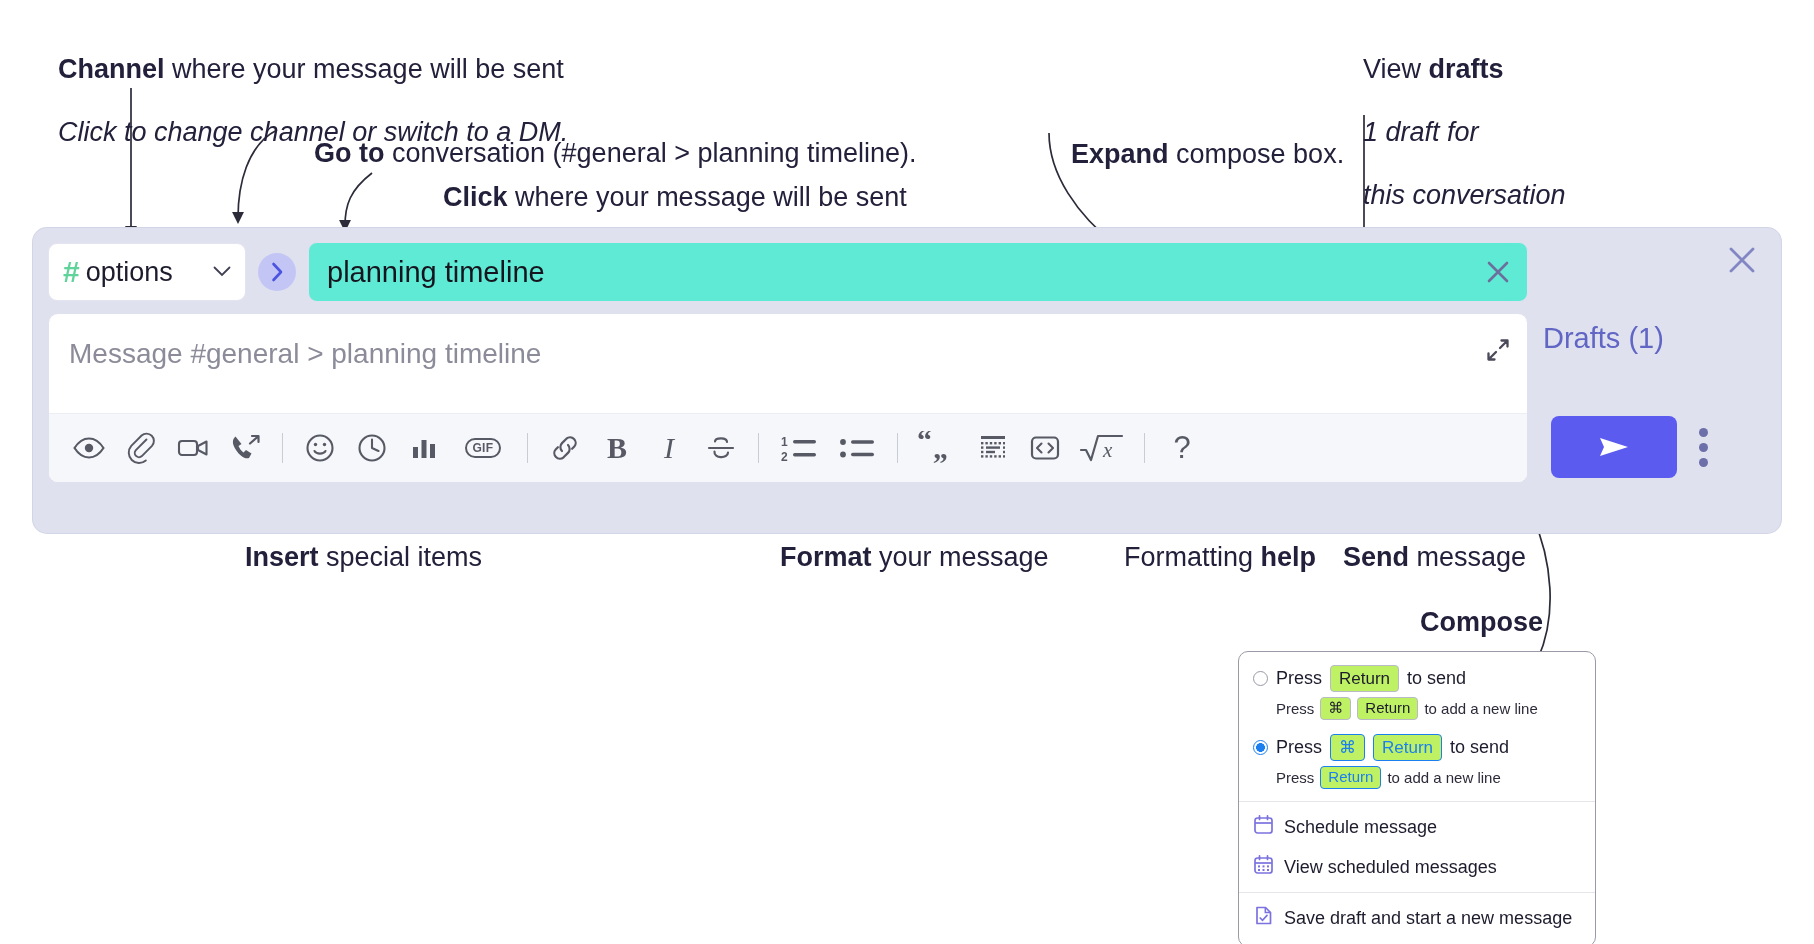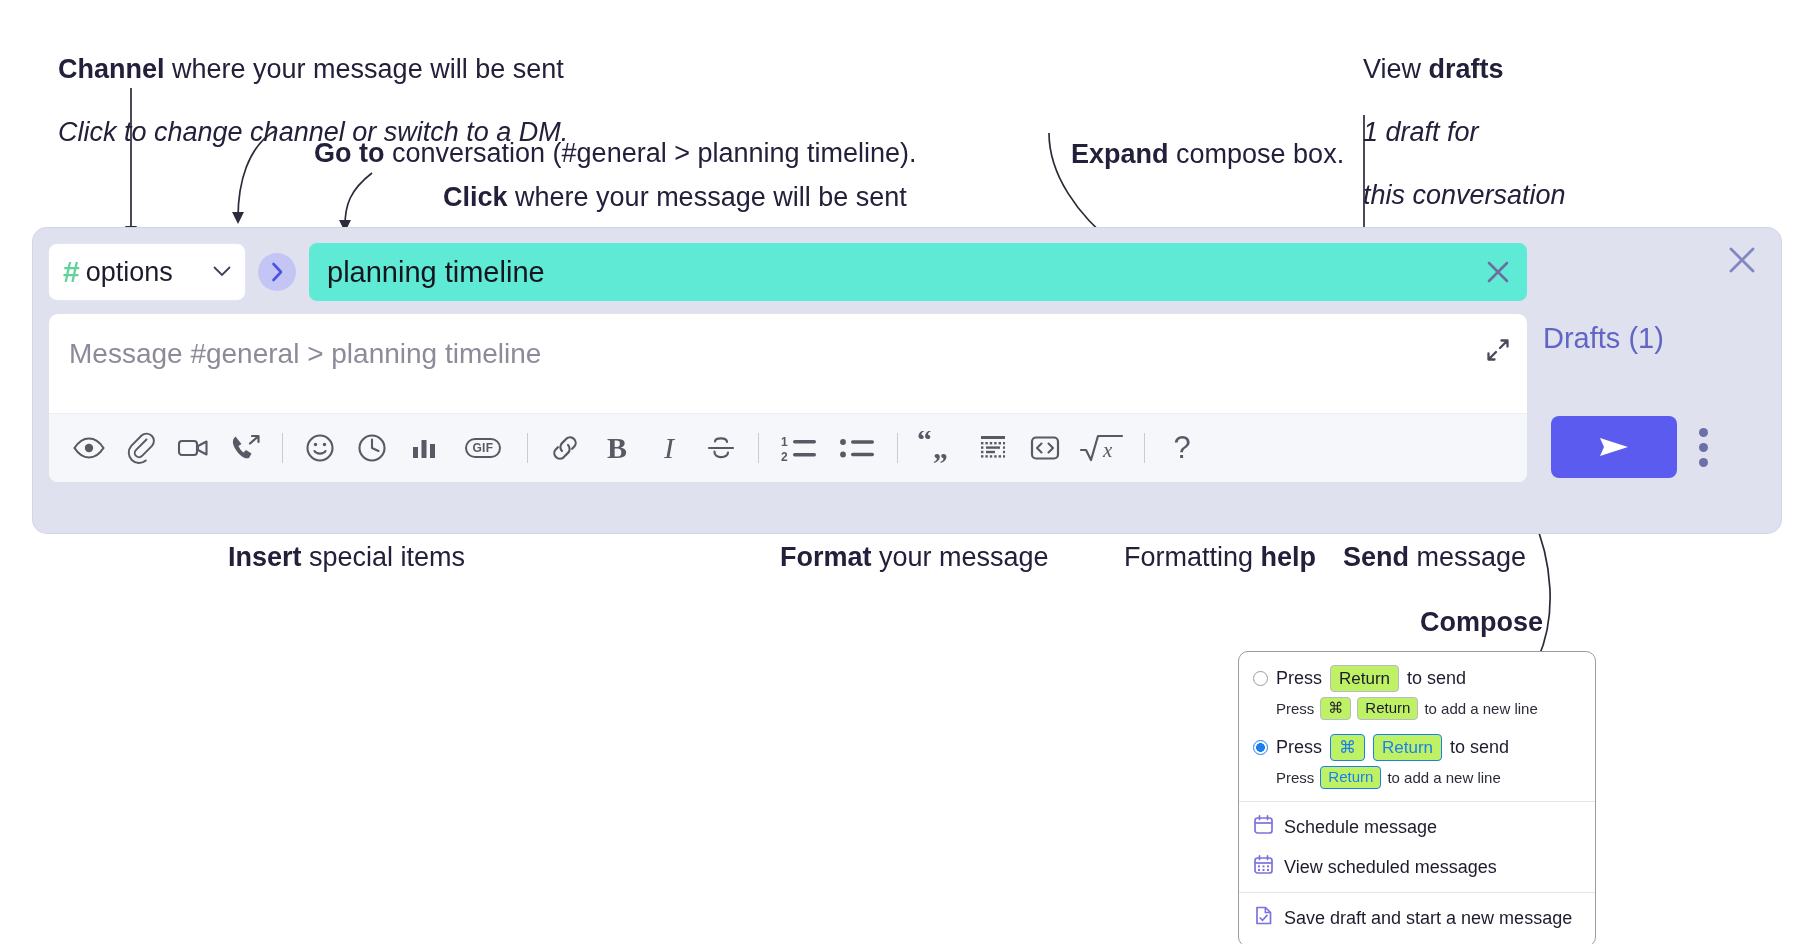--- a/index.html
+++ b/index.html
@@ -167,21 +167,21 @@
     <b>Expand</b><span> compose box.</span>
   </div>
 
   <div class="anno" style="left:1333px;top:22px;">
     <span><span>View </span><b>drafts</b></span><br>
     <i>1 draft for</i><br>
     <i>this conversation</i>
   </div>
 
 
-  <div class="anno" style="left:198px;top:510px;">
+  <div class="anno" style="left:215px;top:510px;">
     <b>Insert</b><span> special items</span>
   </div>
 
   <div class="anno" style="left:750px;top:510px;">
     <b>Format</b><span> your message</span>
   </div>
 
   <div class="anno" style="left:1094px;top:510px;">
     <span>Formatting </span><b>help</b>
   </div>

